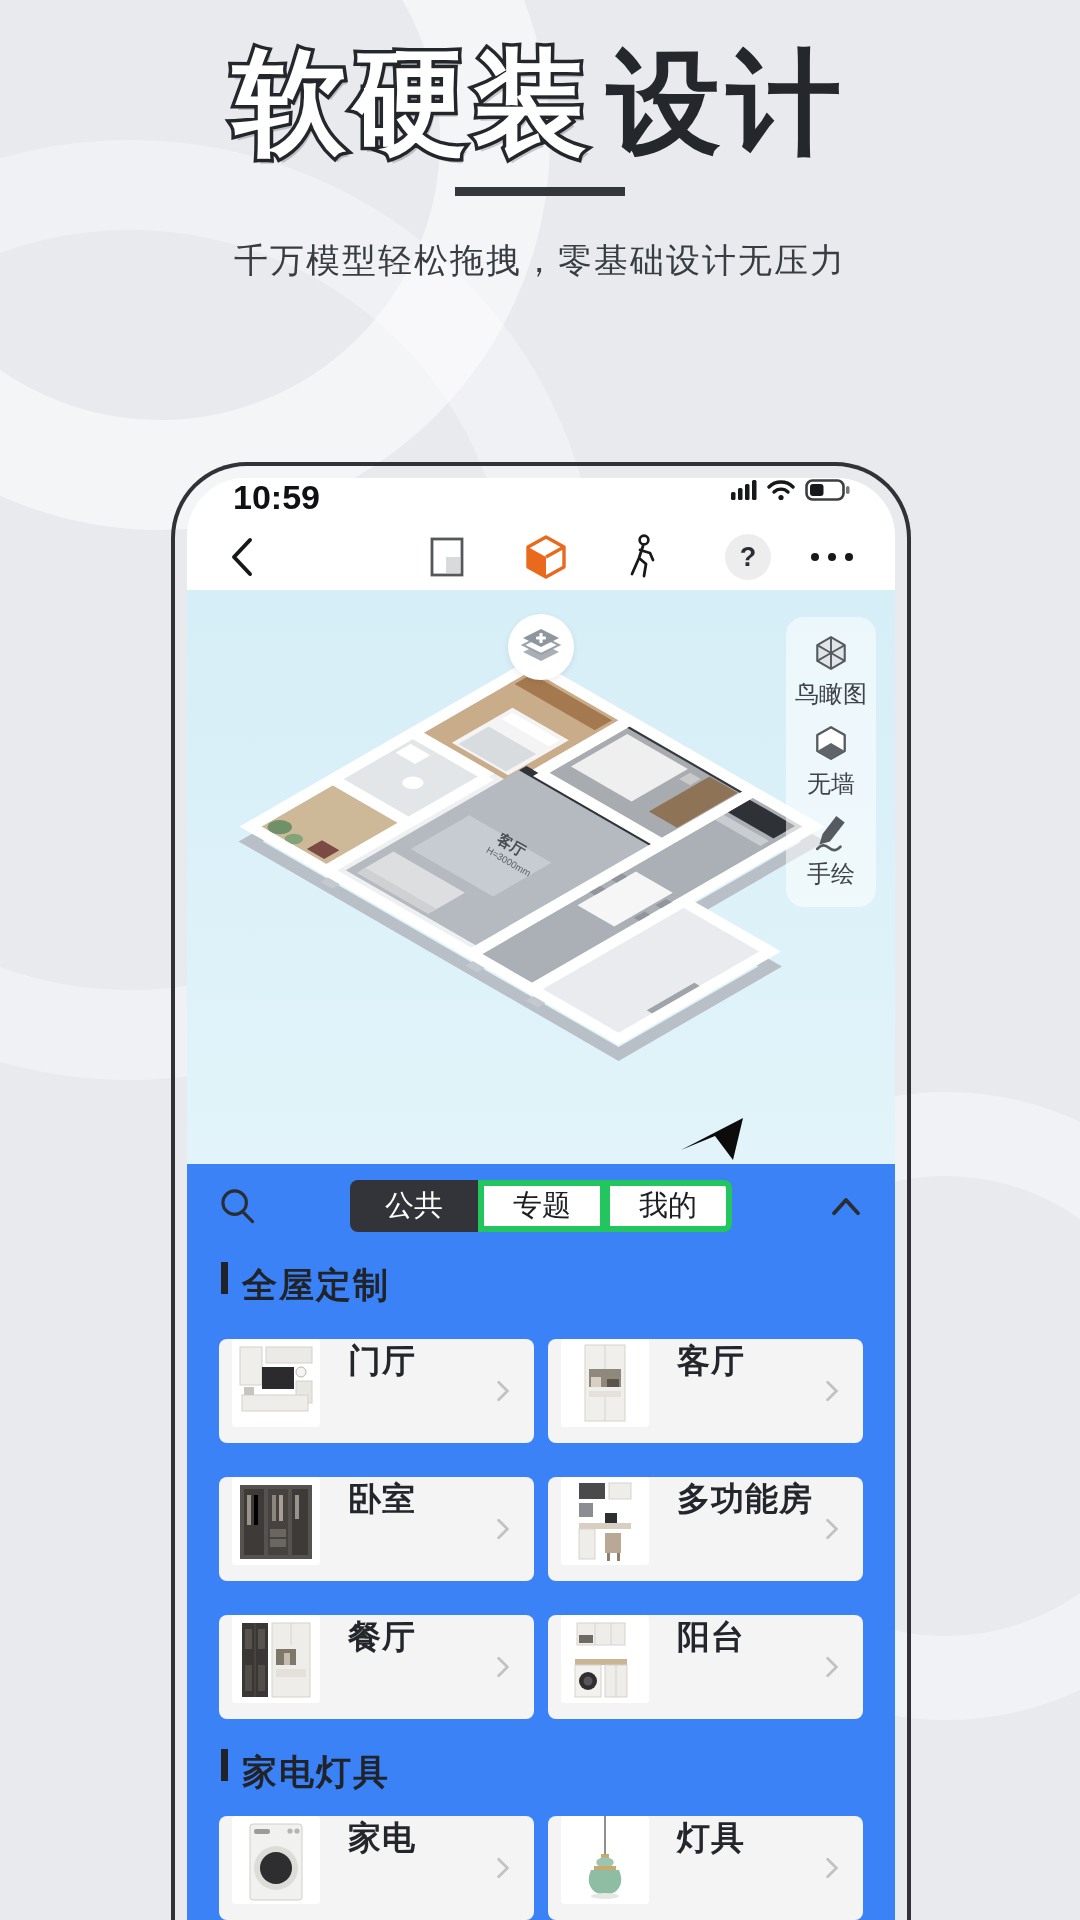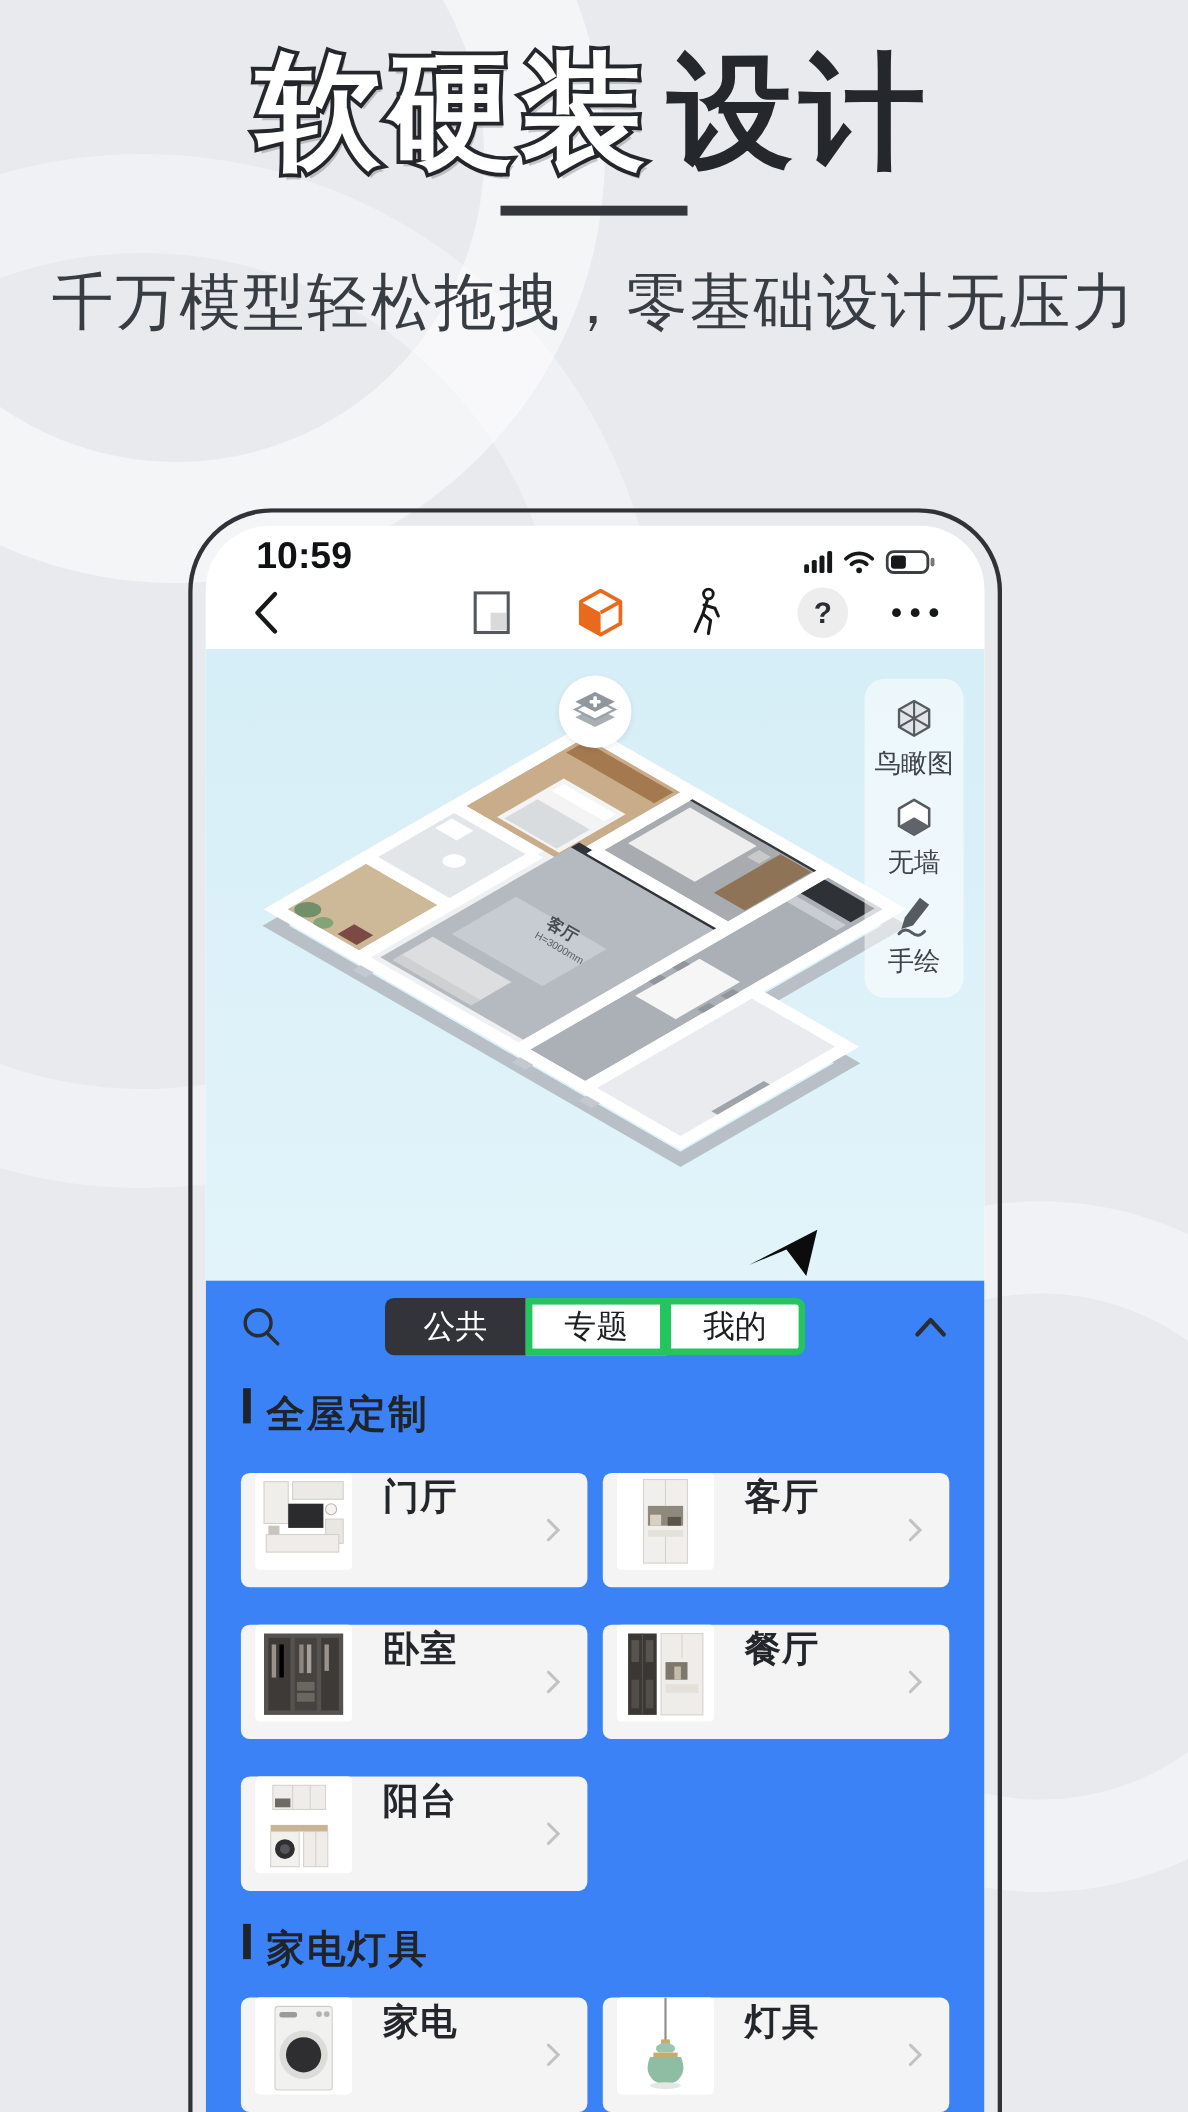--- a/index.html
+++ b/index.html
@@ -19,35 +19,35 @@
   .hero{position:absolute;left:0;top:0;width:100%;text-align:center;}
   .hero-title{margin-top:40px;font-size:114px;font-weight:800;letter-spacing:6px;line-height:1.1;white-space:nowrap;}
   .t-outline{
     color:#fff;
     -webkit-text-stroke:7px #24272c;
     paint-order:stroke fill;
     text-shadow:3px 5px 0 rgba(30,33,38,.22);
   }
   .t-solid{color:#24272c;margin-left:14px;}
   .hero-divider{width:170px;height:9px;background:#33363b;margin:22px auto 0;}
-  .hero-subtitle{margin-top:42px;font-size:56px;letter-spacing:2px;color:#383d44;}
+  .hero-subtitle{margin-top:42px;font-size:34px;letter-spacing:2px;color:#383d44;}
 
   
   .phone{
     position:absolute;left:171px;top:462px;width:740px;height:1458px;
     border:4px solid #2f3237;border-bottom:none;
     border-radius:76px 76px 0 0;
     padding:12px 12px 0;box-sizing:border-box;
   }
   .screen{
     width:708px;height:100%;background:#fff;border-radius:58px 58px 0 0;
     overflow:hidden;display:flex;flex-direction:column;
   }
   
-  .statusbar{height:64px;display:flex;align-items:flex-end;justify-content:space-between;padding:0 44px 0 46px;}
+  .statusbar{height:64px;display:flex;align-items:flex-start;justify-content:space-between;padding:0 44px 0 46px;}
   .time{font-size:34px;font-weight:700;color:#101114;}
   .sticons{display:flex;align-items:center;gap:10px;padding-bottom:2px;}
 
   
   .toolbar{height:90px;display:flex;align-items:center;padding:0 42px;}
   .tb-back{margin-right:auto;}
   .tb-item{display:flex;align-items:center;justify-content:center;} .tb-gap2{margin-left:60px;} .tb-gap3{margin-left:58px;}
   .tb-gap4{margin-left:66px;} .tb-gap5{margin-left:40px;}
   .help-circle{width:46px;height:46px;border-radius:50%;background:#ededee;display:flex;align-items:center;justify-content:center;
     font-size:27px;font-weight:700;color:#2a2d32;}
@@ -350,20 +350,40 @@
               <rect x="38" y="52" width="16" height="8" fill="#6b6660"></rect>
               <rect x="38" y="62" width="16" height="8" fill="#6b6660"></rect>
             </svg>
           </div>
           <div class="card-label">卧室</div>
           <svg class="chev" width="14" height="22" viewBox="0 0 12 20">
             <polyline points="2,2 10,10 2,18" stroke="#c2c2c2" stroke-width="2.5" fill="none" stroke-linecap="round"></polyline>
           </svg>
         </div>
 
+        <div class="card">
+          <div class="thumb">
+            <svg width="88" height="88" viewBox="0 0 88 88">
+              <rect width="88" height="88" fill="#fff"></rect>
+              <rect x="18" y="6" width="26" height="16" fill="#4a4a4c"></rect>
+              <rect x="48" y="6" width="22" height="16" fill="#efede9" stroke="#d6d3cd"></rect>
+              <rect x="18" y="26" width="14" height="14" fill="#8a8d91"></rect>
+              <rect x="18" y="46" width="52" height="6" fill="#d8cfc2"></rect>
+              <rect x="18" y="52" width="16" height="30" fill="#efede9" stroke="#d6d3cd"></rect>
+              <rect x="44" y="36" width="12" height="10" fill="#2e2f33"></rect>
+              <rect x="44" y="56" width="16" height="20" fill="#b9a893"></rect>
+              <rect x="46" y="76" width="3" height="8" fill="#8c7f6d"></rect>
+              <rect x="56" y="76" width="3" height="8" fill="#8c7f6d"></rect>
+            </svg>
+          </div>
+          <div class="card-label">多功能房</div>
+          <svg class="chev" width="14" height="22" viewBox="0 0 12 20">
+            <polyline points="2,2 10,10 2,18" stroke="#c2c2c2" stroke-width="2.5" fill="none" stroke-linecap="round"></polyline>
+          </svg>
+        </div>
 
         <div class="card">
           <div class="thumb">
             <svg width="88" height="88" viewBox="0 0 88 88">
               <rect width="88" height="88" fill="#fff"></rect>
               <rect x="10" y="8" width="26" height="74" fill="#3a3734"></rect>
               <line x1="23" y1="8" x2="23" y2="82" stroke="#55514d"></line>
               <rect x="13" y="14" width="7" height="20" fill="#57534e"></rect>
               <rect x="26" y="14" width="7" height="20" fill="#57534e"></rect>
               <rect x="13" y="50" width="7" height="26" fill="#514d48"></rect>

